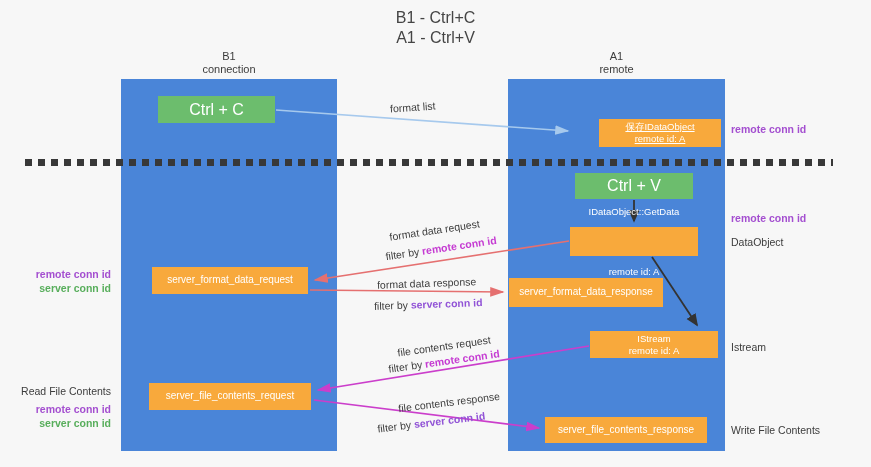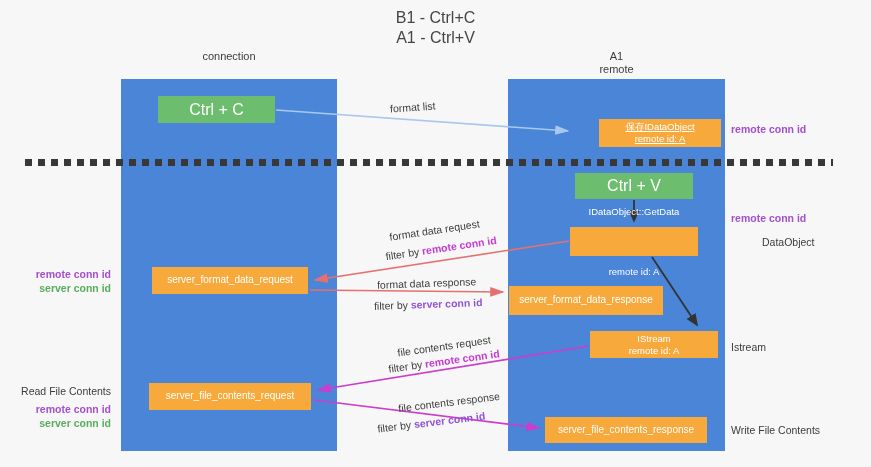--- a/index.html
+++ b/index.html
@@ -61,20 +61,21 @@
 </style>
 </head>
 <body>
 
 <div class="title">
   <div>B1 - Ctrl+C</div>
   <div>A1 - Ctrl+V</div>
 </div>
 
 <div class="lane-header" style="left:121px; width:216px;">
+  <div>B1</div>
   <div>connection</div>
 </div>
 <div class="lane-header" style="left:508px; width:217px;">
   <div>A1</div>
   <div>remote</div>
 </div>
 
 <div class="lane" style="left:121px; width:216px;"></div>
 <div class="lane" style="left:508px; width:217px;"></div>
 
@@ -119,21 +120,21 @@
 
 <div class="box orange small" style="left:570px; top:227px; width:128px; height:29px;gap:48px;">
   <span>IDataObject::GetData</span>
   <span>remote id: A</span>
 </div>
 
 <div class="box orange" style="left:152px; top:267px; width:156px; height:27px;">
   <span>server_format_data_request</span>
 </div>
 
-<div class="box orange" style="left:509px; top:286px; width:154px; height:29px;">
+<div class="box orange" style="left:509px; top:278px; width:154px; height:29px;">
   <span>server_format_data_response</span>
 </div>
 
 <div class="box orange small" style="left:590px; top:331px; width:128px; height:27px;">
   <span>IStream</span>
   <span>remote id: A</span>
 </div>
 
 <div class="box orange" style="left:149px; top:383px; width:162px; height:27px;">
   <span>server_file_contents_request</span>
@@ -158,15 +159,15 @@
 <div class="arrow-label" style="left:377px; top:416px; transform:rotate(-7deg);"><span>filter by </span><span class="key-server">server conn id</span></div>
 
 <div class="side-label side-left lbl-purple" style="top:268px;">remote conn id</div>
 <div class="side-label side-left lbl-green" style="top:282px;">server conn id</div>
 <div class="side-label side-left lbl-dark" style="top:385px;">Read File Contents</div>
 <div class="side-label side-left lbl-purple" style="top:403px;">remote conn id</div>
 <div class="side-label side-left lbl-green" style="top:417px;">server conn id</div>
 
 <div class="side-label side-right lbl-purple" style="top:123px;">remote conn id</div>
 <div class="side-label side-right lbl-purple" style="top:212px;">remote conn id</div>
-<div class="side-label side-right lbl-dark" style="top:236px;margin-left:31px;">DataObject</div>
+<div class="side-label side-right lbl-dark" style="top:236px;">DataObject</div>
 <div class="side-label side-right lbl-dark" style="top:341px;">Istream</div>
 <div class="side-label side-right lbl-dark" style="top:424px;">Write File Contents</div>
 
 </body></html>

